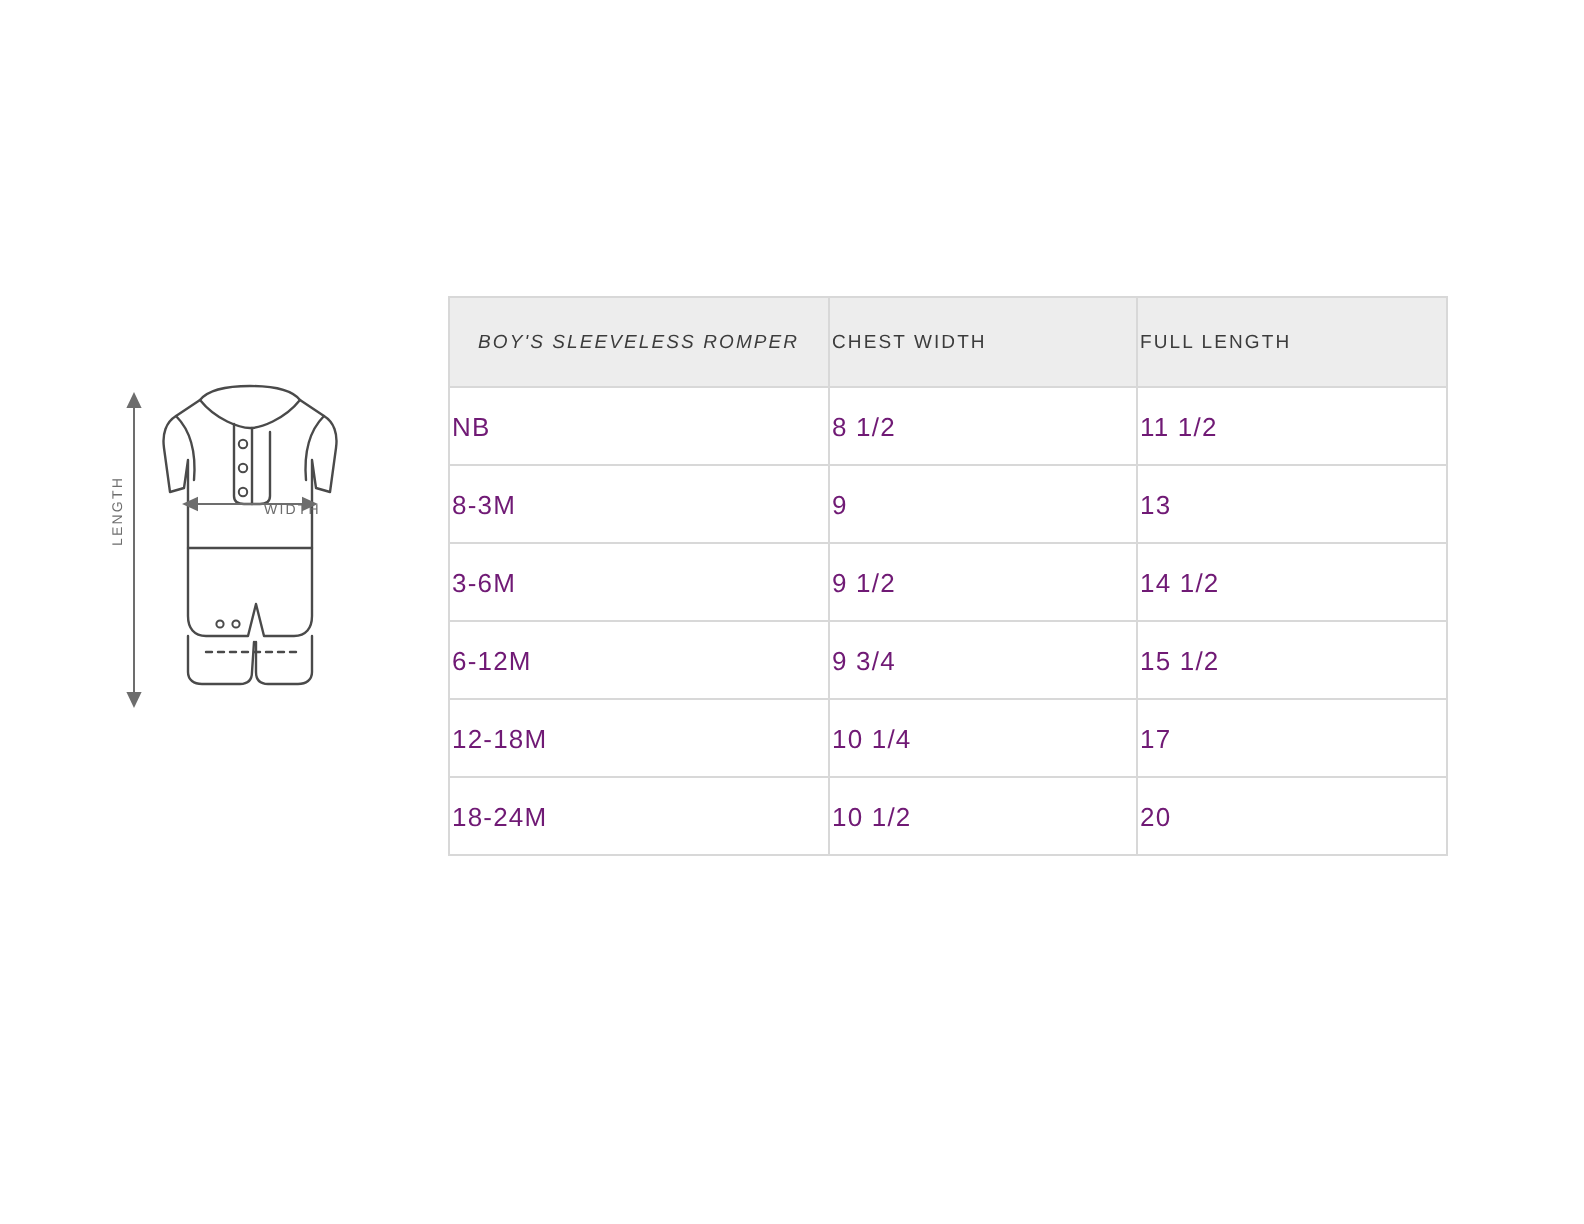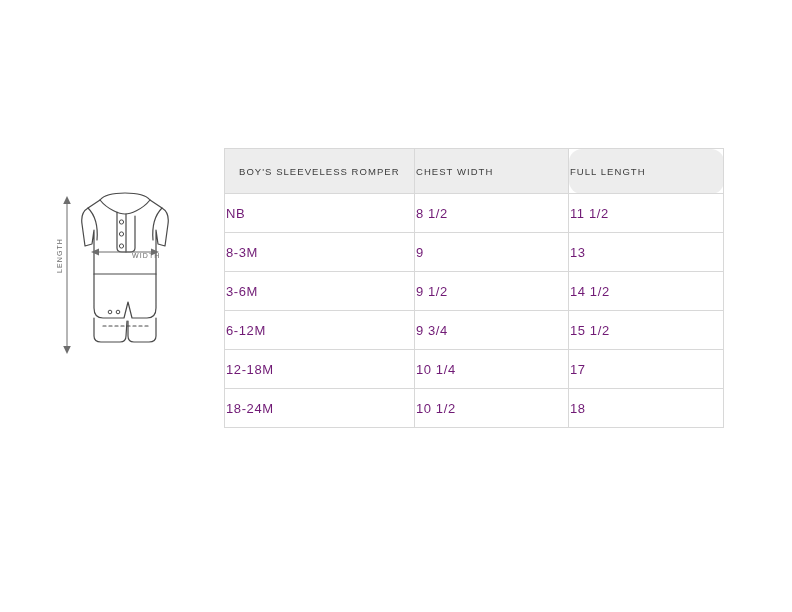--- a/index.html
+++ b/index.html
@@ -75,23 +75,23 @@
     font-weight: normal;
   }
   .size-table thead th {
     background: #ededed;
     height: 42px;
     font-size: 9.5px;
     letter-spacing: 1.05px;
     color: #3c3c3c;
     text-transform: uppercase;
   }
-  .size-table thead th.col-label { width: 174px; text-align: left; padding-left: 14px; }
+  .size-table thead th.col-label { width: 174px; text-align: left; padding-left: 14px; font-style: italic; }
   .size-table thead th.col-chest { width: 151px; }
-  .size-table thead th.col-length { width: 152px; border-radius: 13px; }
+  .size-table thead th.col-length { width: 152px; }
   .size-table tbody td {
     height: 36px;
     font-size: 13px;
     letter-spacing: 0.6px;
     color: #701a75;
   }
 </style>
 </head>
 <body>
 
@@ -194,16 +194,16 @@
       <td>15 1/2</td>
     </tr>
     <tr>
       <td>12-18M</td>
       <td>10 1/4</td>
       <td>17</td>
     </tr>
     <tr>
       <td>18-24M</td>
       <td>10 1/2</td>
-      <td>18</td>
+      <td>20</td>
     </tr>
   </tbody>
 </table>
 
 </body></html>

